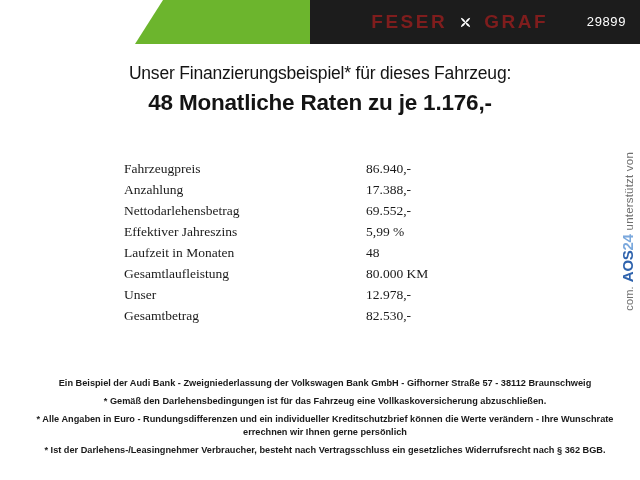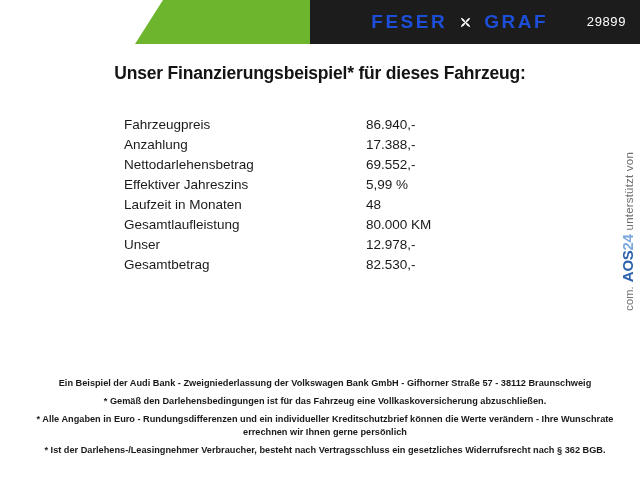--- a/index.html
+++ b/index.html
@@ -41,21 +41,21 @@
     clip-path: polygon(28px 0, 100% 0, 100% 100%, 0 100%);
   }
   .brand {
     position: absolute;
     top: 0;
     right: 92px;
     height: 44px;
     display: flex;
     align-items: center;
     gap: 9px;
-    color: #1d4ed8;
+    color: #7f1d1d;
     font-size: 19px;
     font-weight: bold;
     letter-spacing: 2.5px;
   }
   .brand-clover {
     display: inline-block;
     width: 19px;
     height: 19px;
     position: relative;
   }
@@ -72,37 +72,38 @@
     letter-spacing: 0.6px;
   }
 
   
   .titles {
     margin-top: 19px;
     text-align: center;
   }
   .title-line1 {
     font-size: 17.5px;
-    font-weight: bold;
+    font-weight: normal;
     letter-spacing: -0.2px;
     color: #141414;
   }
   .title-line2 {
     font-size: 22.5px;
     font-weight: bold;
     margin-top: 6px;
     letter-spacing: -0.2px;
     color: #141414;
   }
 
   
   .table-wrap {
-    margin-top: 30px;
+    margin-top: 42px;
     display: flex;
     justify-content: center;
+    font-family: Liberation Serif, serif;
   }
   table.finance {
     border-collapse: collapse;
     font-size: 13.5px;
   }
   table.finance td {
     padding: 2.5px 0;
     vertical-align: top;
     white-space: nowrap;
   }
@@ -187,20 +188,21 @@
       </svg>
     </span>
     <span>GRAF</span>
   </div>
 
   <div class="header-id">29899</div>
 </div>
 
 <div class="titles">
   <div class="title-line1">Unser Finanzierungsbeispiel* für dieses Fahrzeug:</div>
+  <div class="title-line2">48 Monatliche Raten zu je 1.176,-</div>
 </div>
 
 <div class="table-wrap">
   <table class="finance">
     <tbody>
       <tr>
         <td class="label">Fahrzeugpreis</td>
         <td class="value">86.940,-</td>
       </tr>
       <tr>

